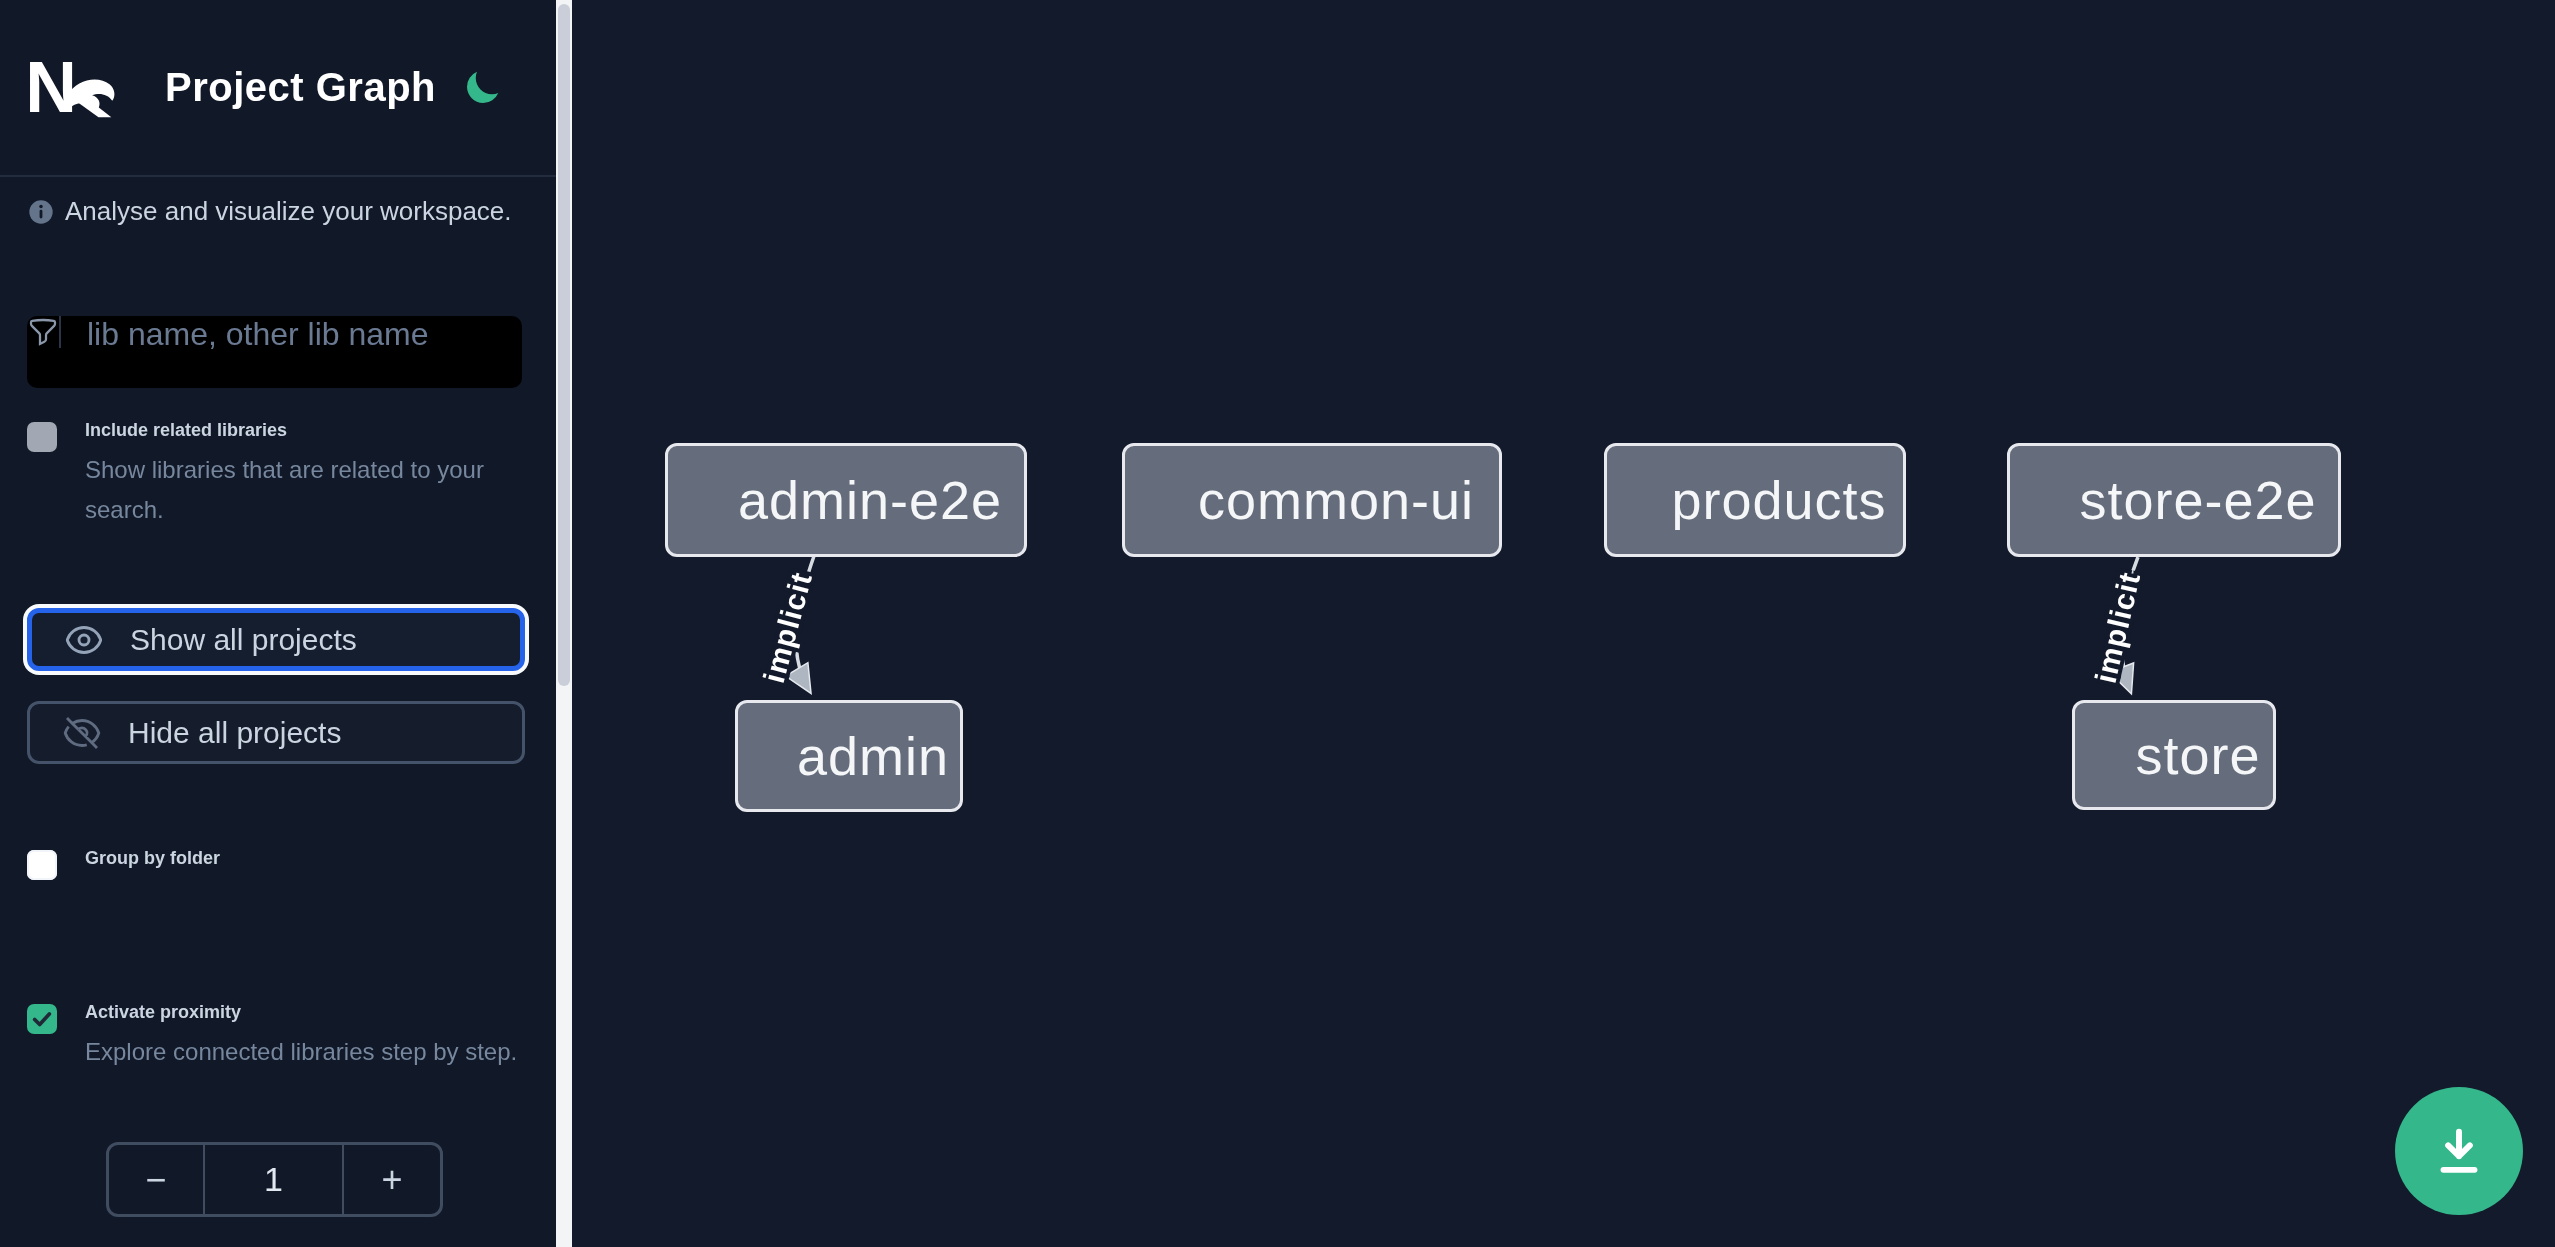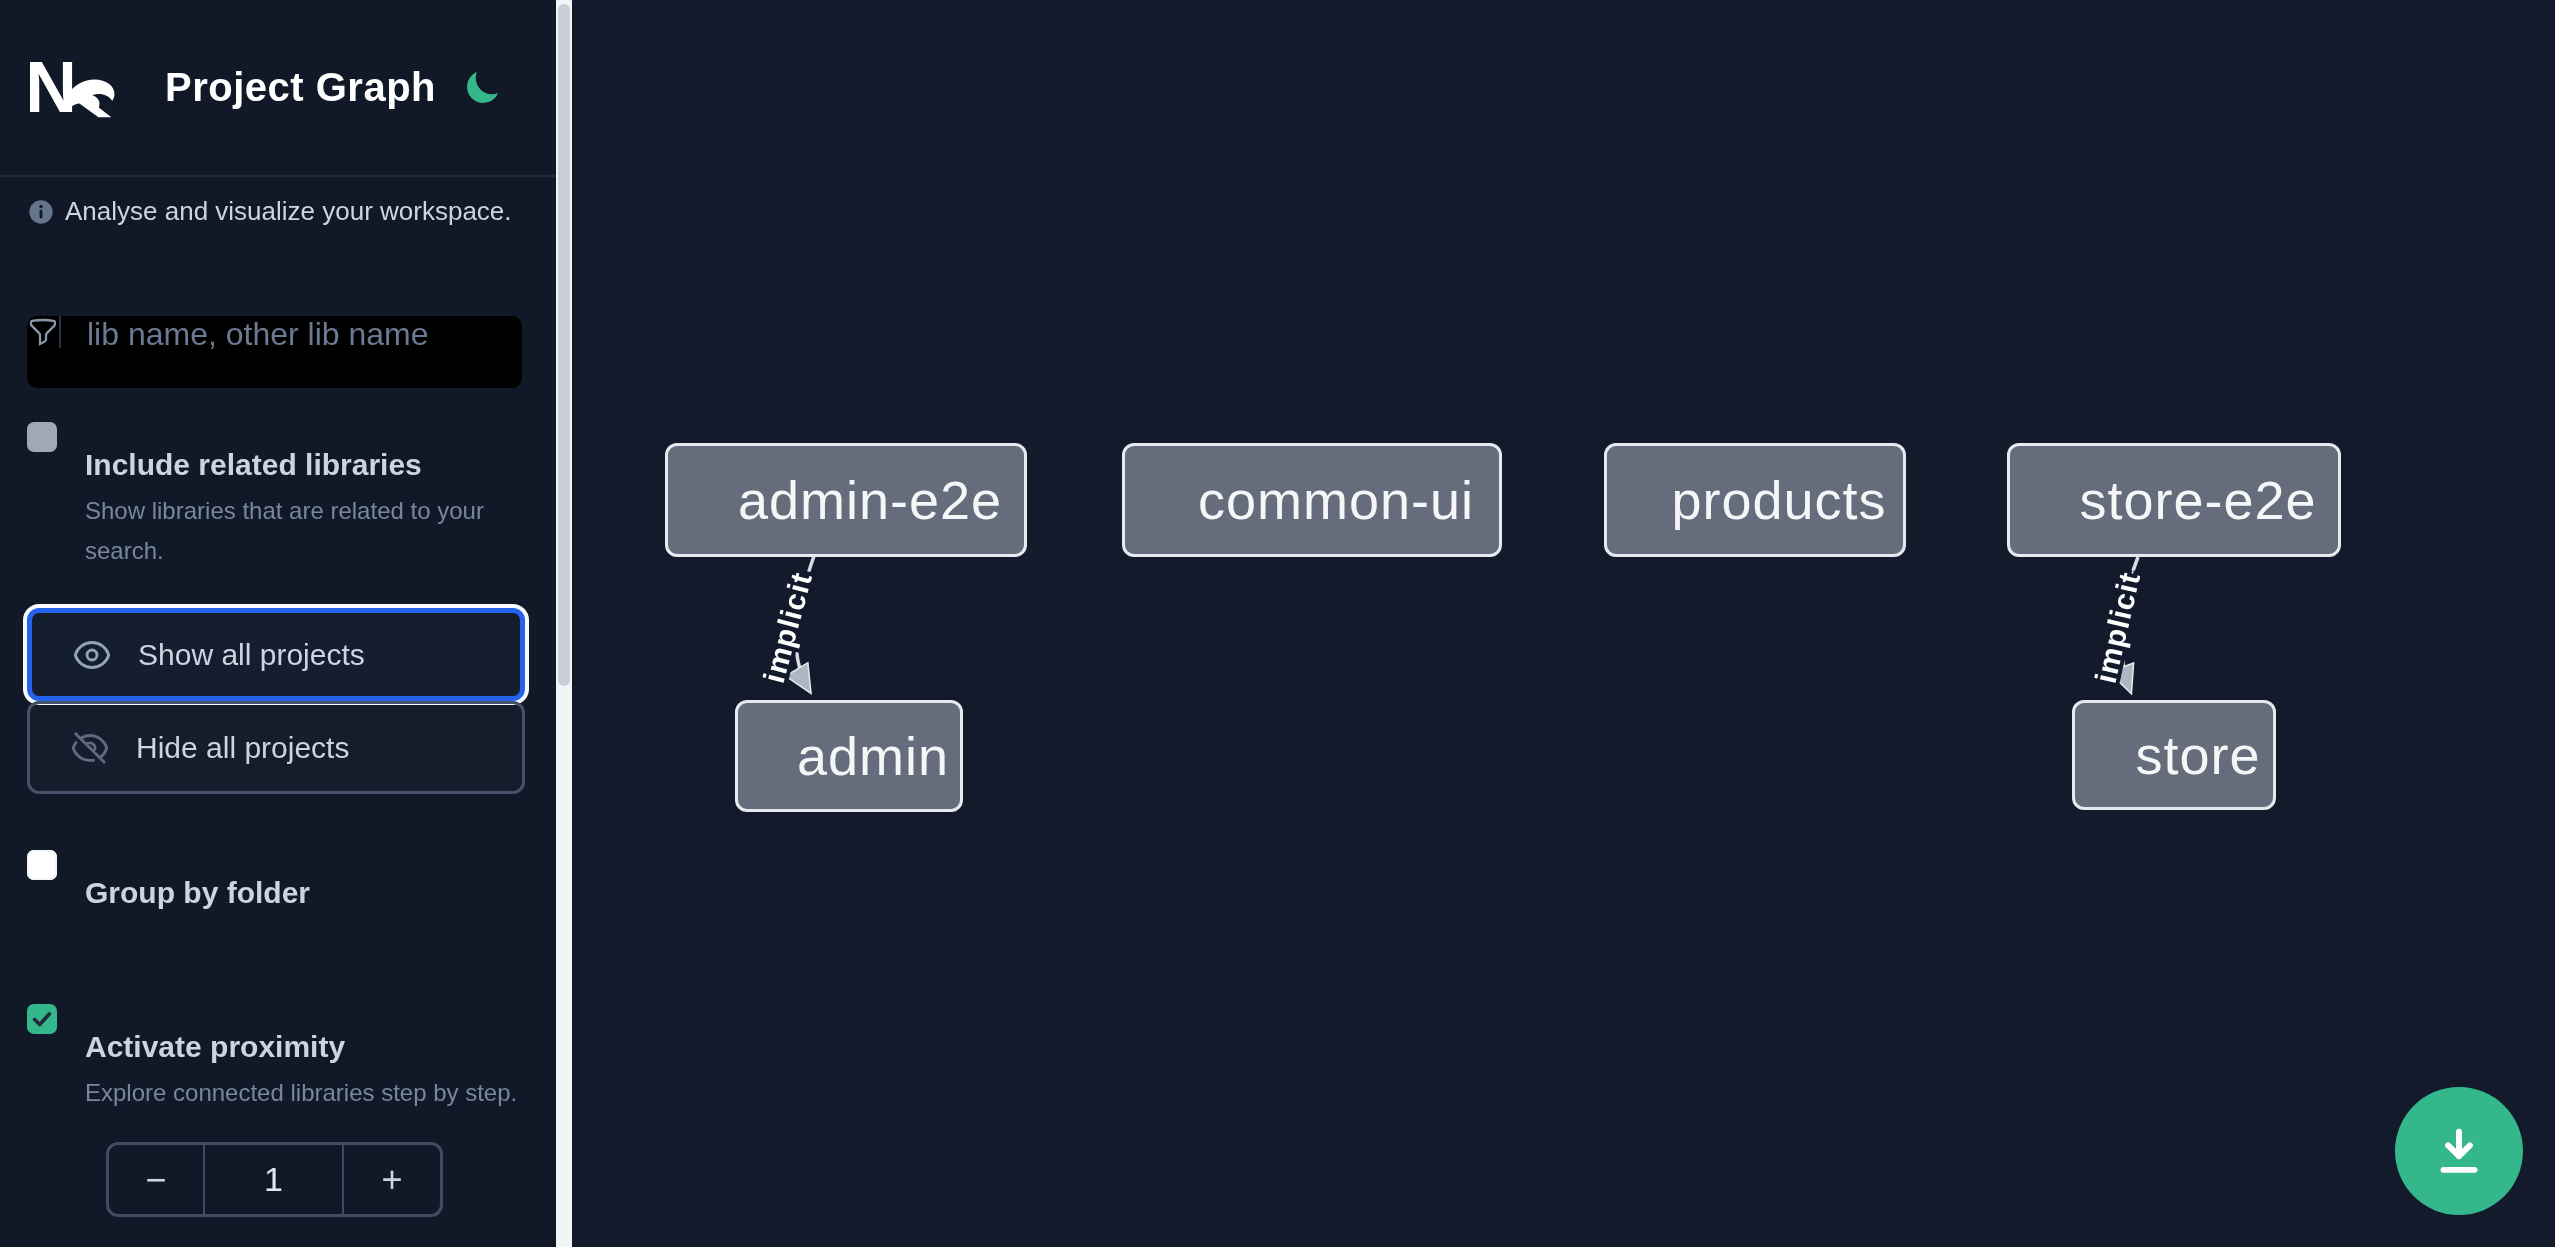--- a/index.html
+++ b/index.html
@@ -57,26 +57,26 @@
   .option-row { position:absolute; left:27px; width:502px; display:flex; }
   .option-row .box-col { width:58px; flex:0 0 auto; padding-top:2px; }
   .checkbox {
     width:30px; height:30px; border-radius:7px; cursor:pointer;
   }
   .checkbox.gray  { background:#a1a7b3; }
   .checkbox.white { background:#ffffff; box-shadow:0 0 0 2px #f1f5f9 inset; }
   .checkbox.green {
     background:#34b78a; display:flex; align-items:center; justify-content:center;
   }
-  .option-label { font-size:30px; font-weight:600; color:#cbd5e1; cursor:pointer;margin-top:28px; }
+  .option-label { font-size:18px; font-weight:600; color:#cbd5e1; cursor:pointer; }
   .option-desc  { font-size:24px; color:#76879e; line-height:40px; margin-top:9px; width:436px; }
 
   .side-btn {
-    position:absolute; left:27px; width:498px; height:93px;
-    display:flex; align-items:center; gap:26px; padding-left:40px;
+    position:absolute; left:27px; width:498px; height:63px;
+    display:flex; align-items:center; gap:26px; padding-left:32px;
     border-radius:12px; background:rgba(255,255,255,0.02);
     font-size:30px; font-weight:500; color:#cbd5e1; cursor:pointer;
   }
   .side-btn.focused {
     border:5px solid #2563eb;
     box-shadow:0 0 0 4px #f8fafc;
     background:#141e2f;
   }
   .side-btn.plain { border:3px solid #45536a; }
   .side-btn svg { flex:0 0 auto; }

